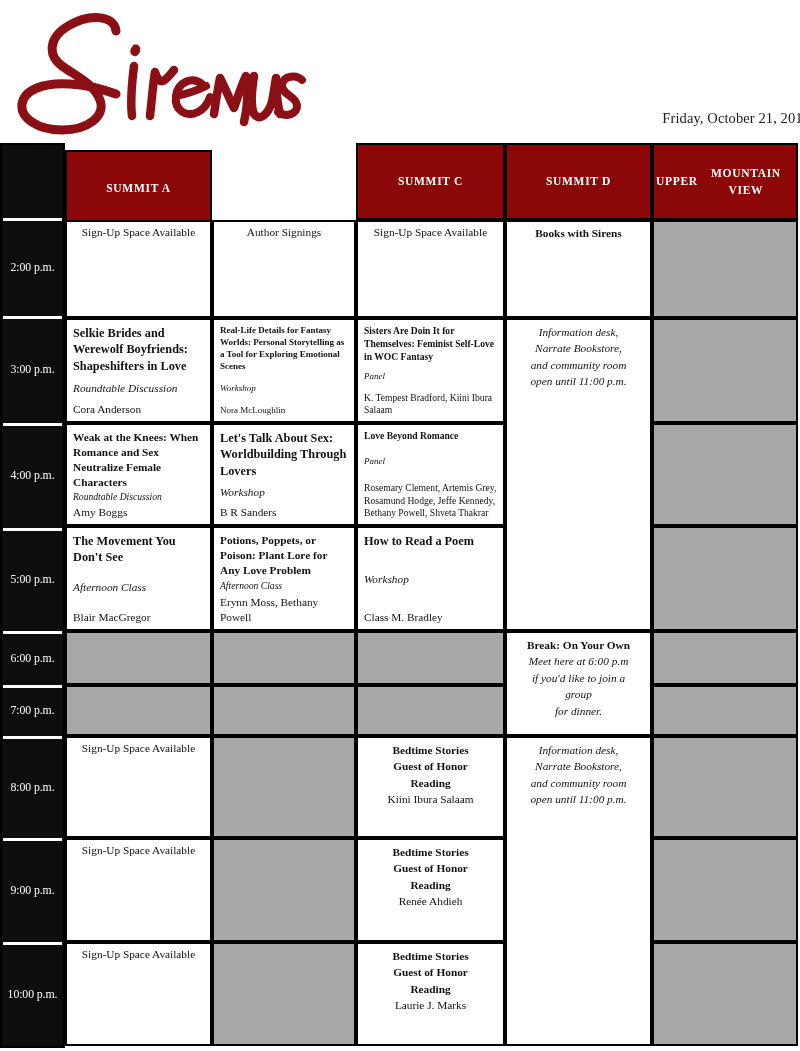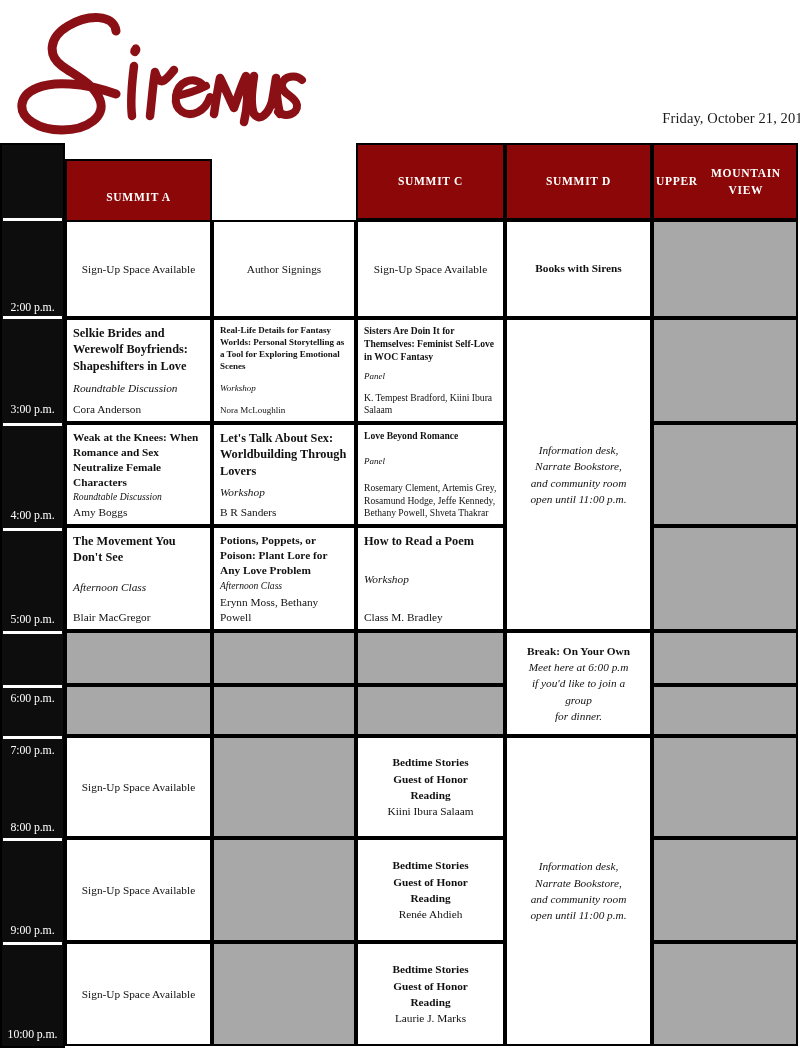--- a/index.html
+++ b/index.html
@@ -77,21 +77,20 @@
     left: 0px;
     width: 65px;
     box-sizing: border-box;
     color: #ffffff;
     font-size: 11.8px;
     display: flex;
     align-items: center;
     justify-content: center;
     text-align: center;
     letter-spacing: -0.1px;
-    margin-top: 40px;
   }
   .time-sep {
     position: absolute;
     left: 3px;
     width: 59px;
     height: 3px;
     background: #ffffff;
   }
 
   
@@ -122,21 +121,21 @@
 
   .ev-inner {
     width: 100%;
     height: 100%;
     box-sizing: border-box;
     display: flex;
     flex-direction: column;
   }
   .ev-inner.center {
     align-items: center;
-    justify-content: center;
+    justify-content: flex-start;
     text-align: center;
     padding: 4px 14px;
   }
   .ev-inner.left {
     align-items: flex-start;
     justify-content: space-between;
     text-align: left;
     padding: 5px 5px 4px 6px;
   }
   .ev-title {
@@ -218,21 +217,21 @@
     <div class="time-cell" style="top:75px;  height:98px">2:00 p.m.</div>
     <div class="time-cell" style="top:173px; height:107px">3:00 p.m.</div>
     <div class="time-cell" style="top:280px; height:105px">4:00 p.m.</div>
     <div class="time-cell" style="top:385px; height:103px">5:00 p.m.</div>
     <div class="time-cell" style="top:488px; height:54px">6:00 p.m.</div>
     <div class="time-cell" style="top:542px; height:51px">7:00 p.m.</div>
     <div class="time-cell" style="top:593px; height:102px">8:00 p.m.</div>
     <div class="time-cell" style="top:695px; height:104px">9:00 p.m.</div>
     <div class="time-cell" style="top:799px; height:104px">10:00 p.m.</div>
 
-    <div class="cell head-cell" style="left:65px;  top:16px; width:147px; height:77px">
+    <div class="cell head-cell" style="left:65px;  top:7px; width:147px; height:77px">
       <span>SUMMIT A</span>
     </div>
     <div class="cell head-cell" style="left:356px; top:0px; width:149px; height:77px">
       <span>SUMMIT C</span>
     </div>
     <div class="cell head-cell" style="left:505px; top:0px; width:147px; height:77px">
       <span>SUMMIT D</span>
     </div>
     <div class="cell head-cell" style="left:652px; top:0px; width:146px; height:77px">
       <span>UPPER</span>

